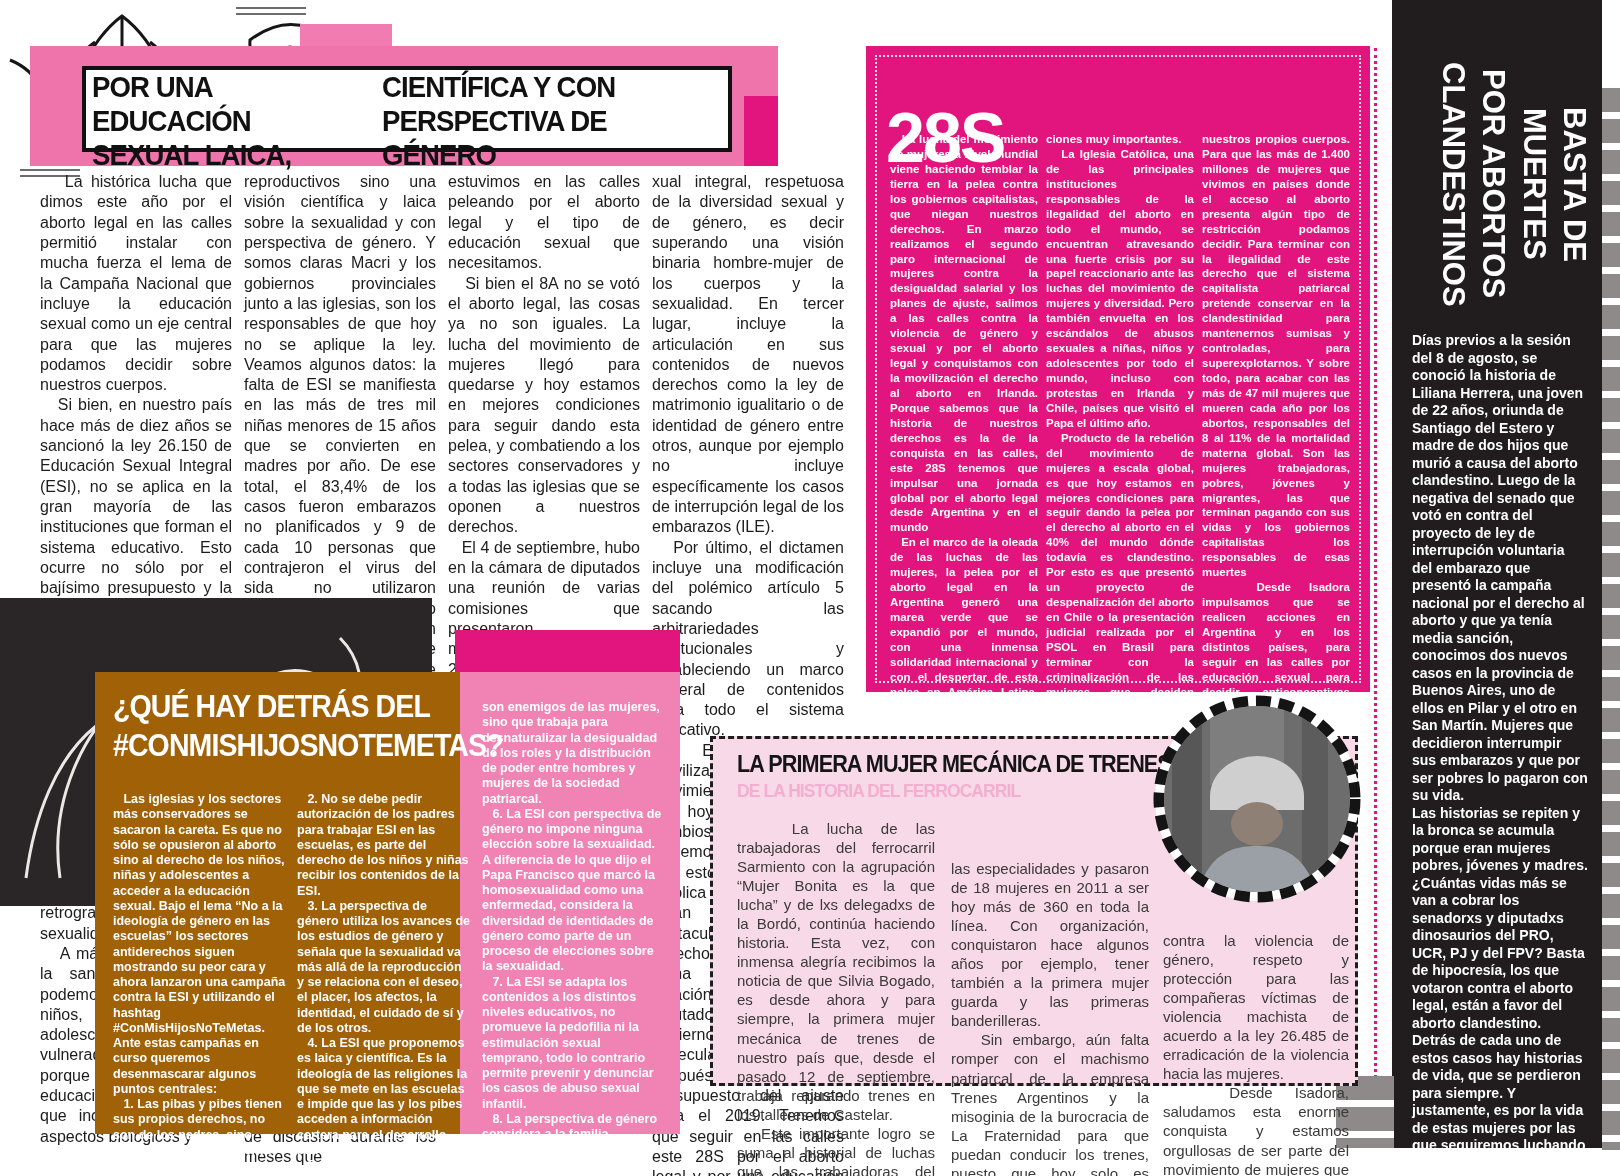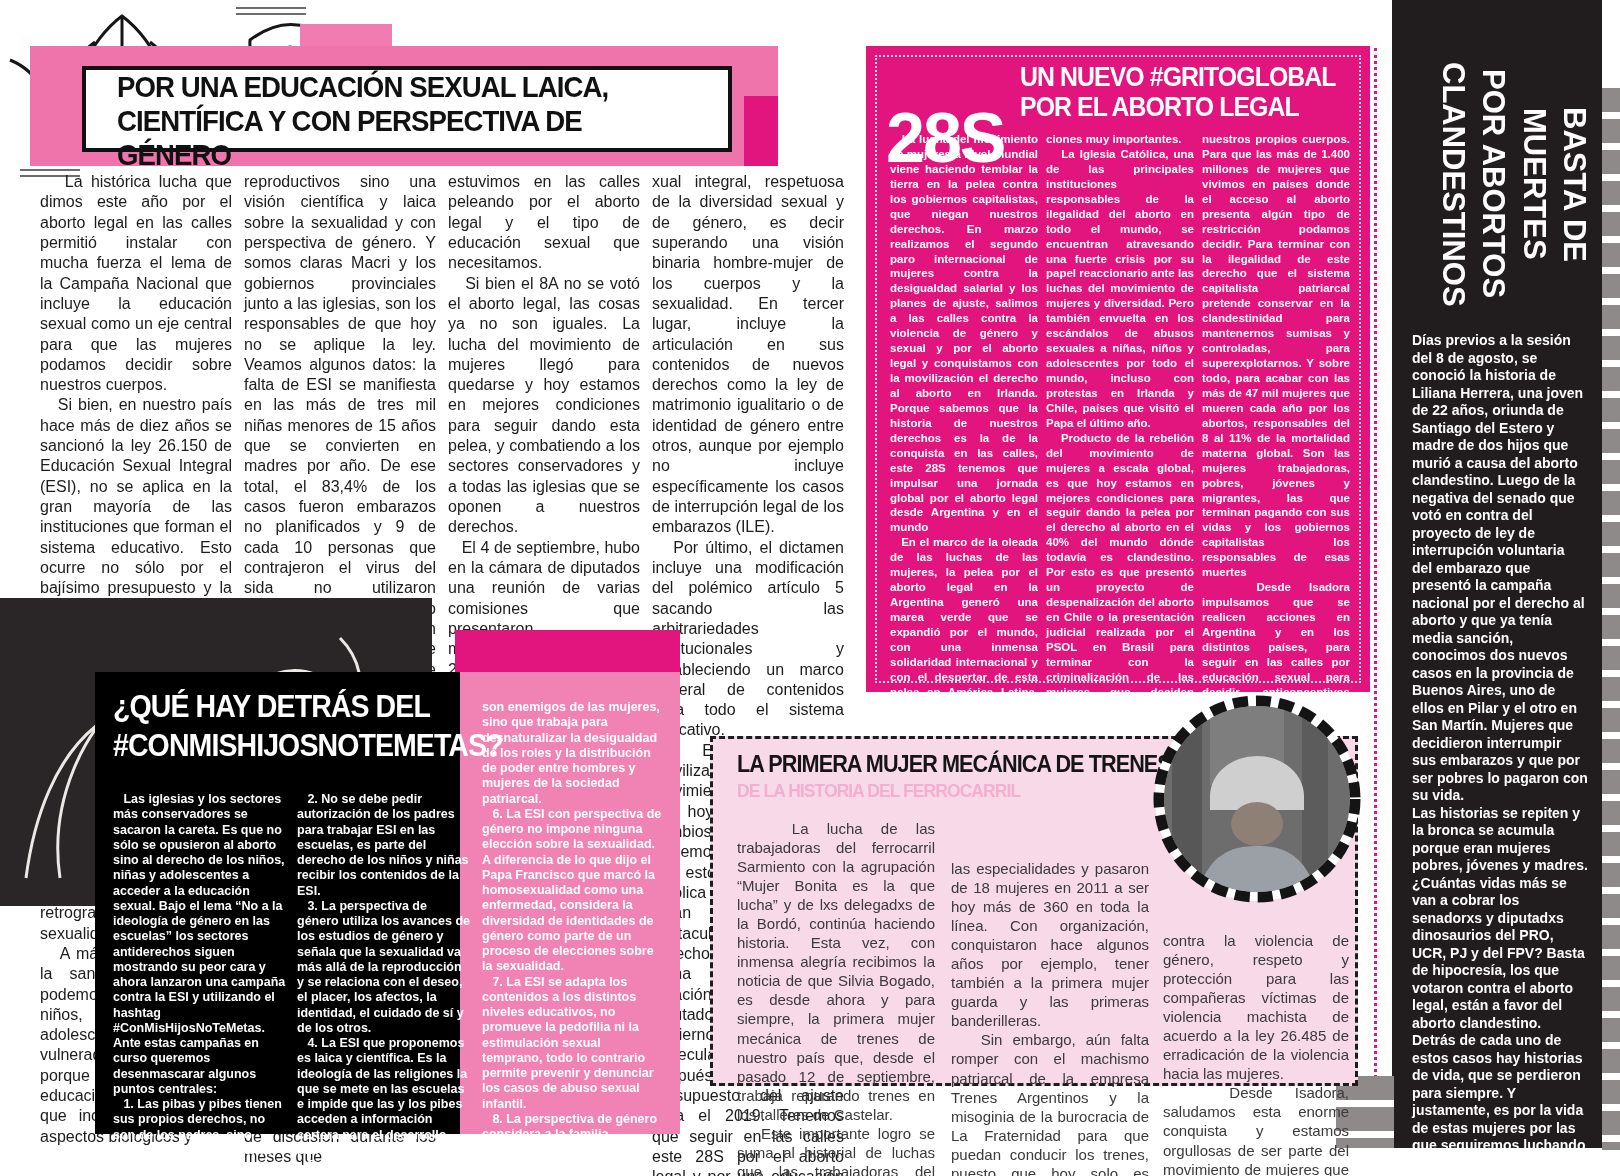--- a/index.html
+++ b/index.html
@@ -60,21 +60,21 @@
       <g stroke="#3d3d3d" stroke-width="1.6">
         <path d="M20 170 h60 M20 176 h60 M236 8 h70 M236 14 h70 M330 96 h50 M330 102 h50 M330 108 h50"></path>
       </g>
       <path d="M250 150 q22 -30 60 -24 q-6 32 -44 32z" fill="#1d1d1d"></path>
     </svg>
   </div>
   <div class="abs" style="left:300px;top:24px;width:92px;height:68px;background:#f17cb2;"></div>
 
   <div class="abs" style="left:30px;top:46px;width:748px;height:120px;background:#ef74ab;"></div>
   <div class="abs" style="left:744px;top:96px;width:34px;height:70px;background:#e2157e;"></div>
-  <div class="abs" style="left:82px;top:66px;width:650px;height:86px;background:#fff;border:4px solid #101010;display:flex;flex-direction:column;padding-left:31px;box-sizing:border-box;">
+  <div class="abs" style="left:82px;top:66px;width:650px;height:86px;background:#fff;border:4px solid #101010;display:flex;flex-direction:row;justify-content:center;padding-left:6px;box-sizing:border-box;">
     <div class="cond maintitle">POR UNA EDUCACIÓN SEXUAL LAICA,</div>
     <div class="cond maintitle">CIENTÍFICA Y CON PERSPECTIVA DE GÉNERO</div>
   </div>
 
   <div class="col bodytext" style="left:40px;">&nbsp;&nbsp;&nbsp;La histórica lucha que dimos este año por el aborto legal en las calles permitió instalar con mucha fuerza el lema de la Campaña Nacional que incluye la educación sexual como un eje central para que las mujeres podamos decidir sobre nuestros cuerpos.
 &nbsp;&nbsp;&nbsp;Si bien, en nuestro país hace más de diez años se sancionó la ley 26.150 de Educación Sexual Integral (ESI), no se aplica en la gran mayoría de las instituciones que forman el sistema educativo. Esto ocurre no sólo por el bajísimo presupuesto y la falta de capacitación de las y los docentes para su aplicación, sino porque la ley tal cual fue sancionada tiene sus propios límites. Uno de ellos es el artículo 5 que dice que la aplicación de la ley queda atada al “ideario institucional”. En concreto, esto significa que en las escuelas religiosas la educación sexual o no se aplica o queda restringida a visiones totalmente retrogradas sobre la sexualidad.
 &nbsp;&nbsp;&nbsp;A más de diez años de la sanción de la ESI podemos decir que los niños, niñas y adolescentes tienen vulnerados sus derechos porque no reciben una educación sexual integral que incluya no solo los aspectos biológicos y</div>
   <div class="col bodytext" style="left:244px;">reproductivos sino una visión científica y laica sobre la sexualidad y con perspectiva de género. Y somos claras Macri y los gobiernos provinciales junto a las iglesias, son los responsables de que hoy no se aplique la ley. Veamos algunos datos: la falta de ESI se manifiesta en las más de tres mil niñas menores de 15 años que se convierten en madres por año. De ese total, el 83,4% de los casos fueron embarazos no planificados y 9 de cada 10 personas que contrajeron el virus del sida no utilizaron preservativo. Este dato cobra mayor relevancia en el contexto de ajuste que eliminó al Ministerio de Salud Nacional.
 &nbsp;&nbsp;&nbsp;La marea verde que tiene como protagonistas a las pibas de secundarias puso de manifiesto el problema de la educación sexual en el sistema educativo. La rebelión de las jóvenes en las escuelas confesionales realizando pañuelazos y actividades, la exigencia de una visión no heteronormativa sobre los cuerpos y las sexualidades, la crítica a los roles de género tradicionales de mujer/hombre y a la sexualidad restringida a lo genital y reproductivo, han sido algunos de los ejes de discusión durante los meses que</div>
   <div class="col" style="left:448px;">
@@ -82,24 +82,20 @@
 &nbsp;&nbsp;&nbsp;Si bien el 8A no se votó el aborto legal, las cosas ya no son iguales. La lucha del movimiento de mujeres llegó para quedarse y hoy estamos en mejores condiciones para seguir dando esta pelea, y combatiendo a los sectores conservadores y a todas las iglesias que se oponen a nuestros derechos.</div>
     <div class="bodytext">&nbsp;&nbsp;&nbsp;El 4 de septiembre, hubo en la cámara de diputados una reunión de varias comisiones que presentaron modificaciones a la ley 26.150 de ESI que incluye algunos puntos que consideramos progresivos pero que aun no fueron votados en la Cámara ¿Cuáles son esos cambios? En primer lugar, que la ESI pasa a ser de orden público, es decir de aplicación obligatoria. En la actualidad solo nueve provincias son las que adhirieron a la ley nacional y de esta manera pasaría a ser obligatoria en todo el país. En segundo lugar, se incluye el derecho a recibir educación se-</div>
   </div>
   <div class="col bodytext" style="left:652px;">xual integral, respetuosa de la diversidad sexual y de género, es decir superando una visión binaria hombre-mujer de los cuerpos y la sexualidad. En tercer lugar, incluye la articulación en sus contenidos de nuevos derechos como la ley de matrimonio igualitario o de identidad de género entre otros, aunque por ejemplo no incluye específicamente los casos de interrupción legal de los embarazos (ILE).
 &nbsp;&nbsp;&nbsp;Por último, el dictamen incluye una modificación del polémico artículo 5 sacando las arbitrariedades institucionales y estableciendo un marco general de contenidos para todo el sistema educativo.
 &nbsp;&nbsp;&nbsp;Es gracias a la movilización histórica del movimiento de mujeres que hoy se producen los cambios en la ley de ESI. Sabemos que no es fácil que esto ocurra, la iglesia católica y la evangélica están operando para obstaculizar nuestros derechos. No se sabe la fecha que tendrá la votación en la cámara de diputados, aunque el gobierno nacional especula con hacerlo después de la votación del presupuesto del ajuste para el 2019. Tenemos que seguir en las calles este 28S por el aborto legal y por una educación sexual laica, científica y con perspectiva de género.</div>
 
   <div class="abs panel28" style="left:866px;top:46px;width:504px;height:646px;">
     <div class="dotted-inset"></div>
     <div class="abs kicker" style="left:20px;top:10px;">28S</div>
-    <div class="abs" style="left:154px;top:17px;width:350px;">
-      <div class="cond sub28">UN NUEVO #GRITOGLOBAL</div>
-      <div class="cond sub28">POR EL ABORTO LEGAL</div>
-    </div>
     <div class="abs whitetext" style="left:24px;top:86px;width:148px;">&nbsp;&nbsp;&nbsp;La lucha del movimiento de mujeres a nivel mundial viene haciendo temblar la tierra en la pelea contra los gobiernos capitalistas, que niegan nuestros derechos. En marzo realizamos el segundo paro internacional de mujeres contra la desigualdad salarial y los planes de ajuste, salimos a las calles contra la violencia de género y sexual y por el aborto legal y conquistamos con la movilización el derecho al aborto en Irlanda. Porque sabemos que la historia de nuestros derechos es la de la conquista en las calles, este 28S tenemos que impulsar una jornada global por el aborto legal desde Argentina y en el mundo
 &nbsp;&nbsp;&nbsp;En el marco de la oleada de las luchas de las mujeres, la pelea por el aborto legal en la Argentina generó una marea verde que se expandió por el mundo, con una inmensa solidaridad internacional y con el despertar de esta pelea en América Latina, región dónde la mayoría de los países el aborto se encuentra o restringido o totalmente prohibido. Los pañuelos verdes se volvieron un símbolo que representa la pelea por el derecho a decidir sobre nuestros propios cuerpos, expresándose en moviliza-</div>
     <div class="abs whitetext" style="left:180px;top:86px;width:148px;">ciones muy importantes.
 &nbsp;&nbsp;&nbsp;La Iglesia Católica, una de las principales instituciones responsables de la ilegalidad del aborto en todo el mundo, se encuentran atravesando una fuerte crisis por su papel reaccionario ante las luchas del movimiento de mujeres y diversidad. Pero también envuelta en los escándalos de abusos sexuales a niñas, niños y adolescentes por todo el mundo, incluso con protestas en Irlanda y Chile, países que visitó el Papa el último año.
 &nbsp;&nbsp;&nbsp;Producto de la rebelión del movimiento de mujeres a escala global, es que hoy estamos en mejores condiciones para seguir dando la pelea por el derecho al aborto en el 40% del mundo dónde todavía es clandestino. Por esto es que presentó un proyecto de despenalización del aborto en Chile o la presentación judicial realizada por el PSOL en Brasil para terminar con la criminalización de las mujeres que deciden interrumpir sus embarazos.
 &nbsp;&nbsp;&nbsp;El 28S día de acción internacional por la despenalización y legalización del aborto, tenemos que seguir en las calles para realizar el segundo grito global por el derecho a decidir sobre</div>
     <div class="abs whitetext" style="left:336px;top:86px;width:148px;">nuestros propios cuerpos. Para que las más de 1.400 millones de mujeres que vivimos en países donde el acceso al aborto presenta algún tipo de restricción podamos decidir. Para terminar con la ilegalidad de este derecho que el sistema capitalista patriarcal pretende conservar en la clandestinidad para mantenernos sumisas y controladas, para superexplotarnos. Y sobre todo, para acabar con las más de 47 mil mujeres que mueren cada año por los abortos, responsables del 8 al 11% de la mortalidad materna global. Son las mujeres trabajadoras, pobres, jóvenes y migrantes, las que terminan pagando con sus vidas y los gobiernos capitalistas los responsables de esas muertes
 &nbsp;&nbsp;&nbsp;Desde Isadora impulsamos que se realicen acciones en Argentina y en los distintos países, para seguir en las calles por educación sexual para decidir, anticonceptivos para no abortar y aborto legal para no morir. Y por un movimiento de mujeres que pelee por contra la opresión patriarcal y se una a las luchas del resto de los sectores oprimidos y explotados en una perspectiva socialista en todo el mundo.</div>
   </div>
 
@@ -130,21 +126,21 @@
         <path d="M240 220 q30 -48 92 -36 q-8 52 -68 52 q-18 0 -24 -16z"></path>
         <path d="M340 40 q30 30 16 78"></path>
       </g>
       <g stroke="#9c9897" stroke-width="2">
         <path d="M330 250 h70 M330 258 h70 M330 266 h70 M20 620 h0"></path>
       </g>
     </svg>
   </div>
 
   <div class="abs" style="left:455px;top:630px;width:225px;height:44px;background:#e2157e;"></div>
-  <div class="abs" style="left:95px;top:672px;width:585px;height:462px;background:#000000;">
+  <div class="abs" style="left:95px;top:672px;width:585px;height:462px;background:#a16207;">
     <div class="abs" style="left:365px;top:0;width:220px;height:462px;background:#f083b4;"></div>
     <div class="abs" style="left:18px;top:16px;">
       <div class="cond qh-title">¿QUÉ HAY DETRÁS DEL</div>
       <div class="cond qh-title">#CONMISHIJOSNOTEMETAS?</div>
     </div>
     <div class="abs qh-text" style="left:18px;top:120px;width:174px;">&nbsp;&nbsp;&nbsp;Las iglesias y los sectores más conservadores se sacaron la careta. Es que no sólo se opusieron al aborto sino al derecho de los niños, niñas y adolescentes a acceder a la educación sexual. Bajo el lema “No a la ideología de género en las escuelas” los sectores antiderechos siguen mostrando su peor cara y ahora lanzaron una campaña contra la ESI y utilizando el hashtag #ConMisHijosNoTeMetas. Ante estas campañas en curso queremos desenmascarar algunos puntos centrales:
 &nbsp;&nbsp;&nbsp;1. Las pibas y pibes tienen sus propios derechos, no son de los padres, sino sujetos para sí mismos, es decir tienen derecho a una educación sexual independientemente de las ideologías familiares.</div>
     <div class="abs qh-text" style="left:202px;top:120px;width:174px;">&nbsp;&nbsp;&nbsp;2. No se debe pedir autorización de los padres para trabajar ESI en las escuelas, es parte del derecho de los niños y niñas recibir los contenidos de la ESI.
 &nbsp;&nbsp;&nbsp;3. La perspectiva de género utiliza los avances de los estudios de género y señala que la sexualidad va más allá de la reproducción y se relaciona con el deseo, el placer, los afectos, la identidad, el cuidado de sí y de los otros.
 &nbsp;&nbsp;&nbsp;4. La ESI que proponemos es laica y científica. Es la ideología de las religiones la que se mete en las escuelas e impide que las y los pibes acceden a información certera para el desarrollo plena de su sexualidad.

